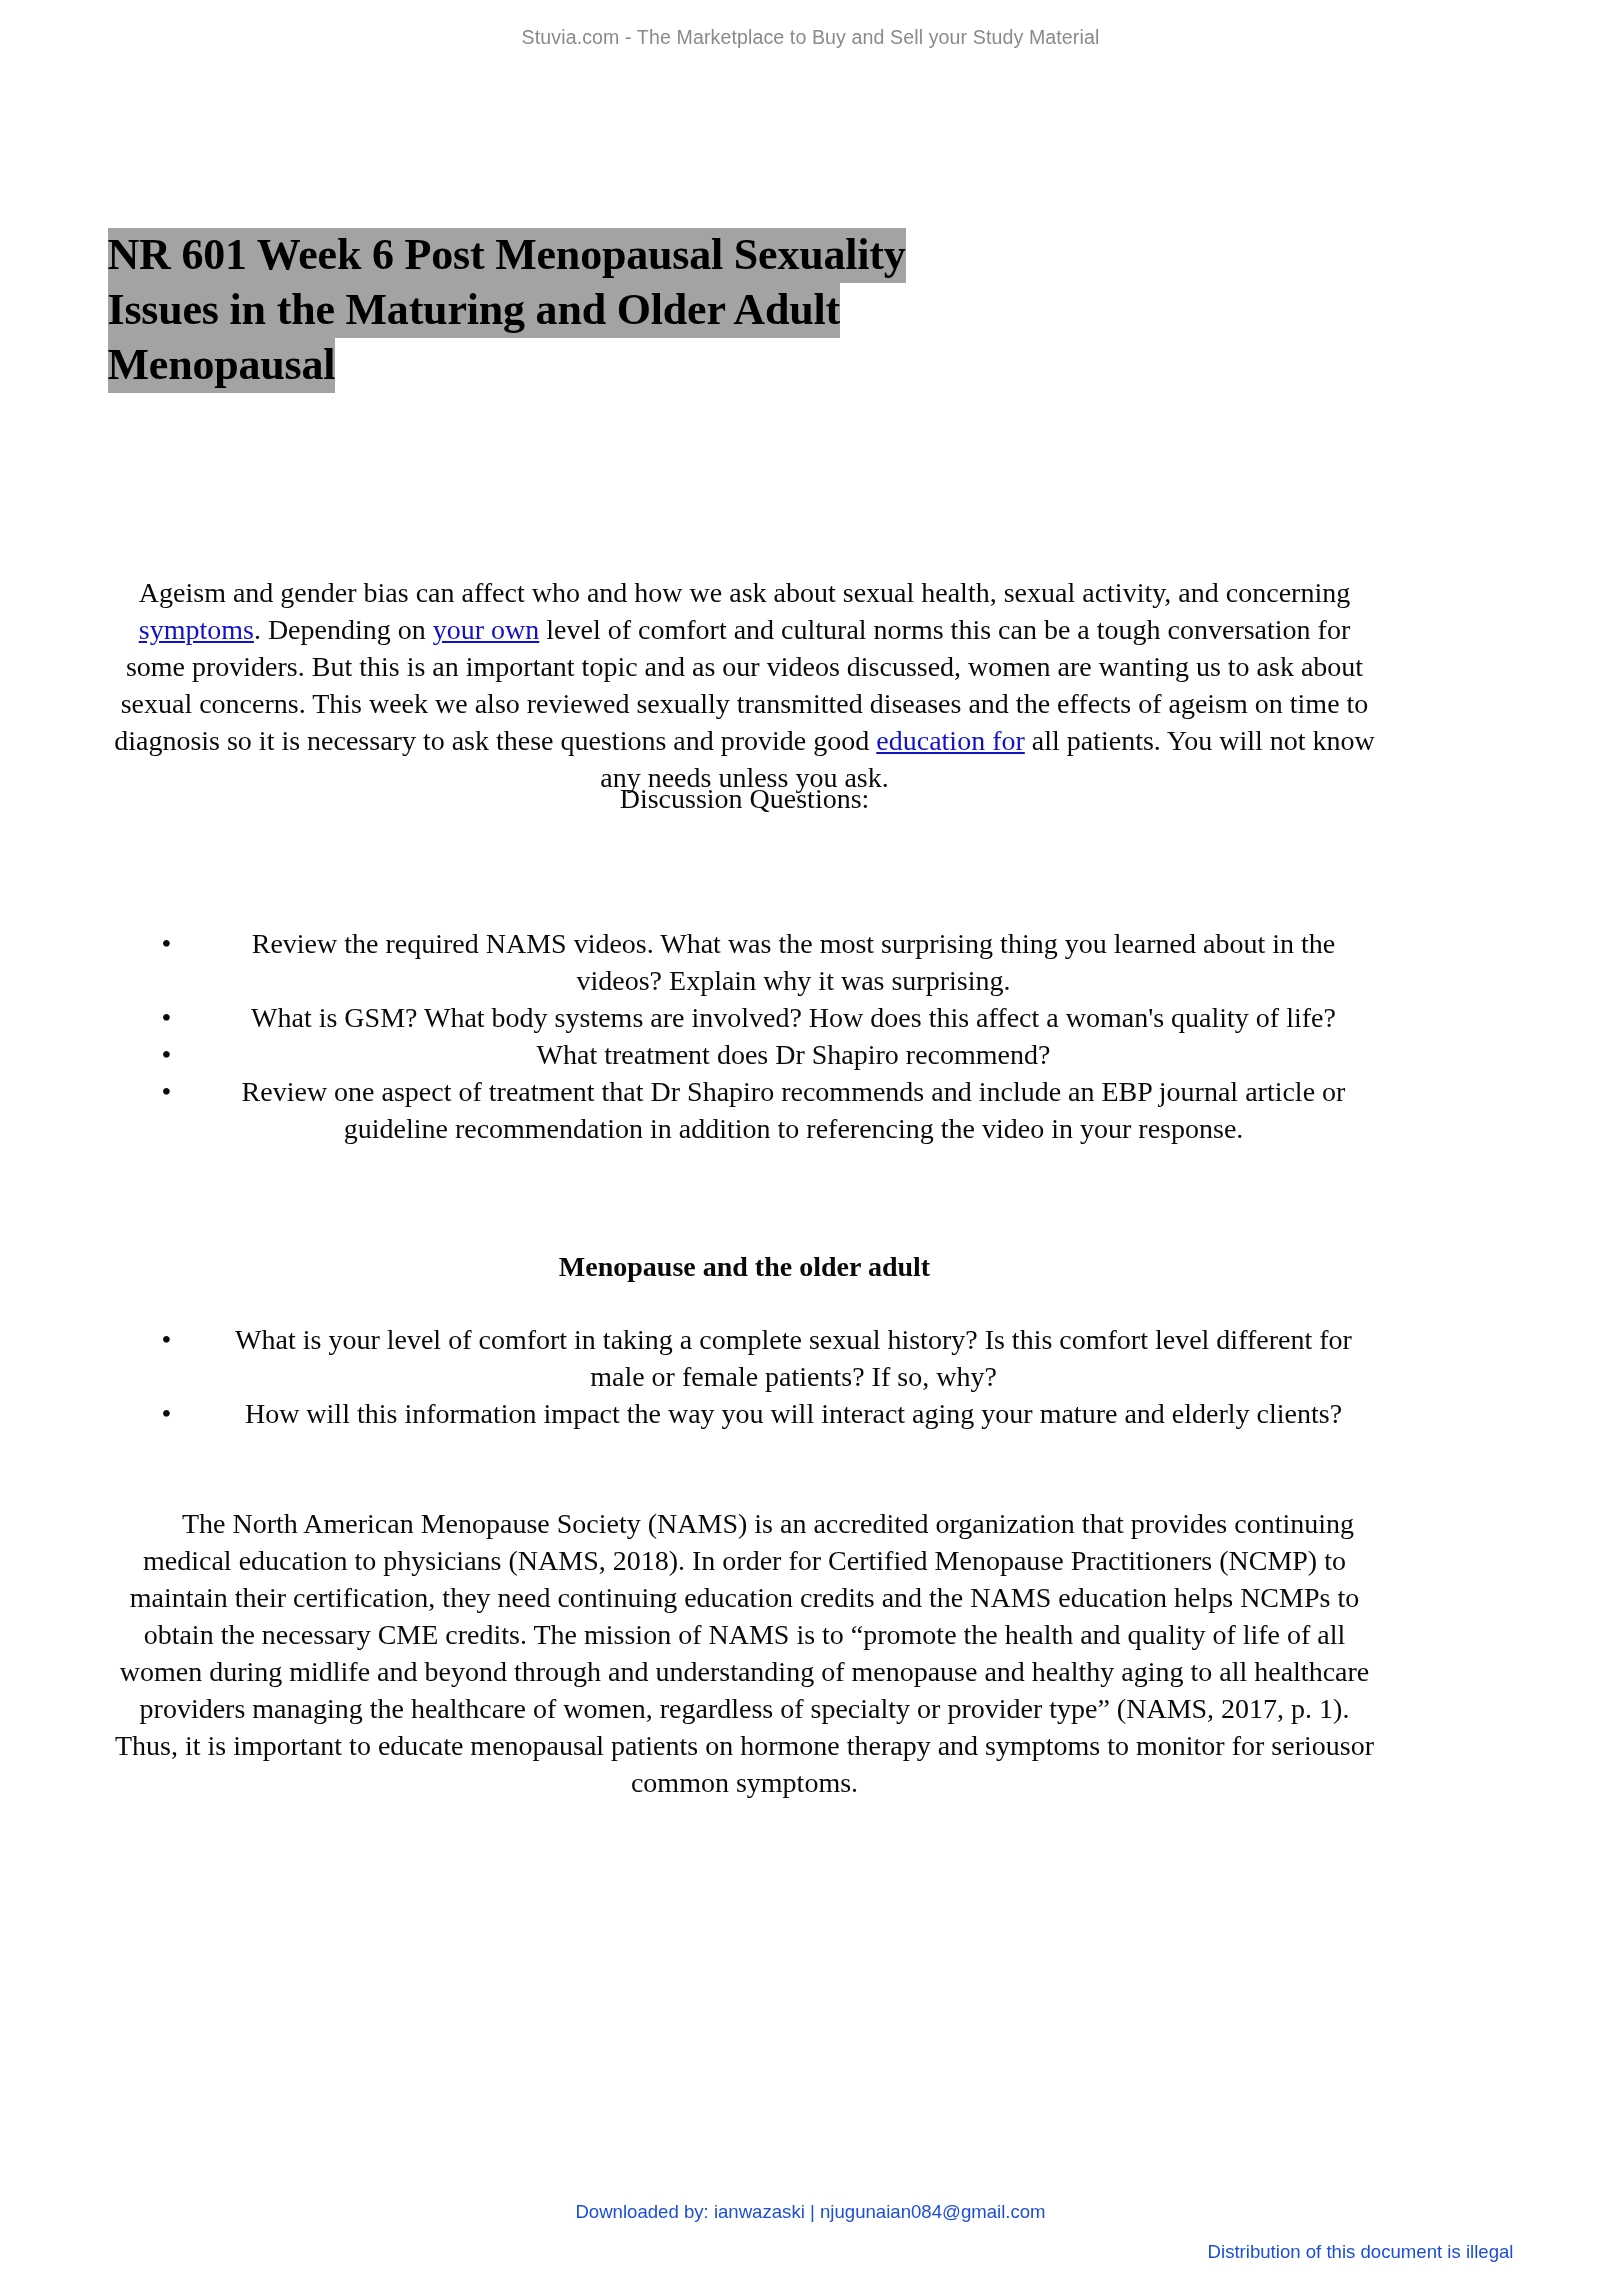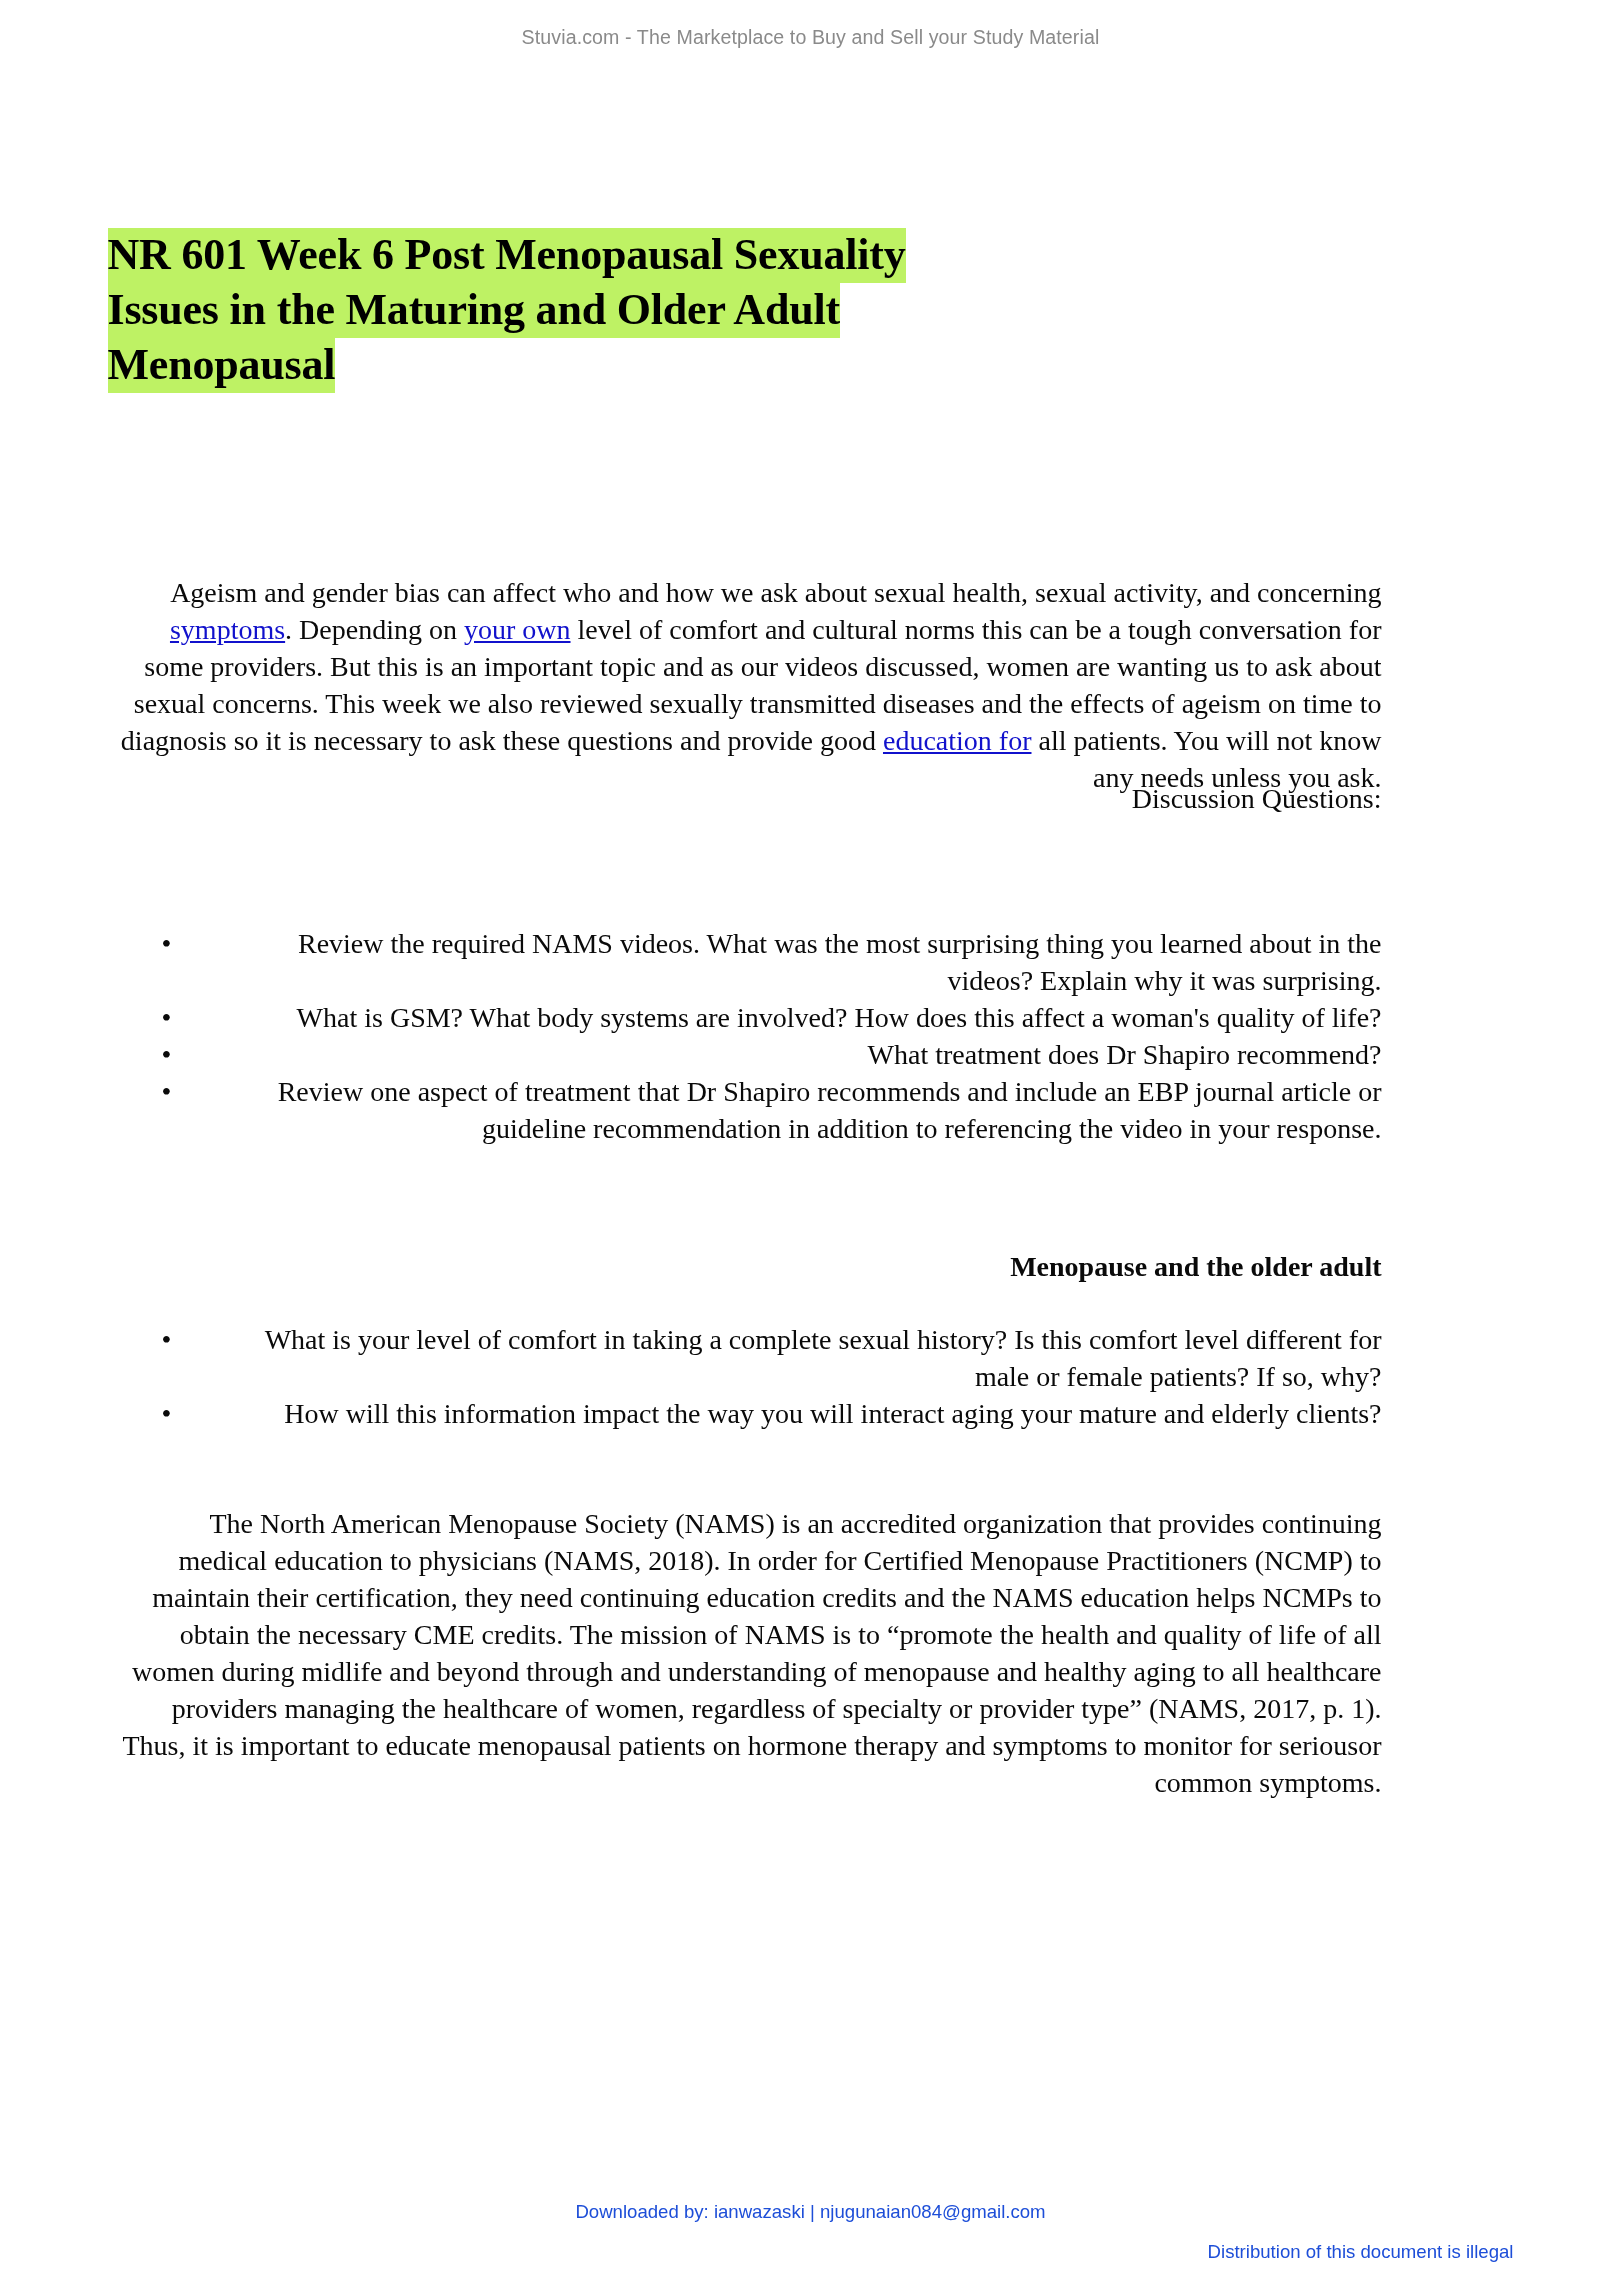--- a/index.html
+++ b/index.html
@@ -39,35 +39,35 @@
     top: 227px;
     left: 0;
     width: 1274px;
     font-size: 44px;
     font-weight: bold;
     line-height: 55px;
     color: #000000;
     letter-spacing: -0.2px;
   }
   .doc-title .hl {
-    background: #bef264;
+    background: #a3a3a3;
     box-decoration-break: clone;
     -webkit-box-decoration-break: clone;
     padding: 2px 0 3.9px 0;
   }
 
   
   .body-block {
     position: absolute;
     left: 0;
     width: 1274px;
     font-size: 28px;
     line-height: 37px;
     color: #0a0a0a;
-    text-align: right;
+    text-align: center;
   }
   p.para {
     margin: 0;
     padding: 0;
   }
   .indent-first {
     text-indent: 47px;
   }
 
   a.doclink,

